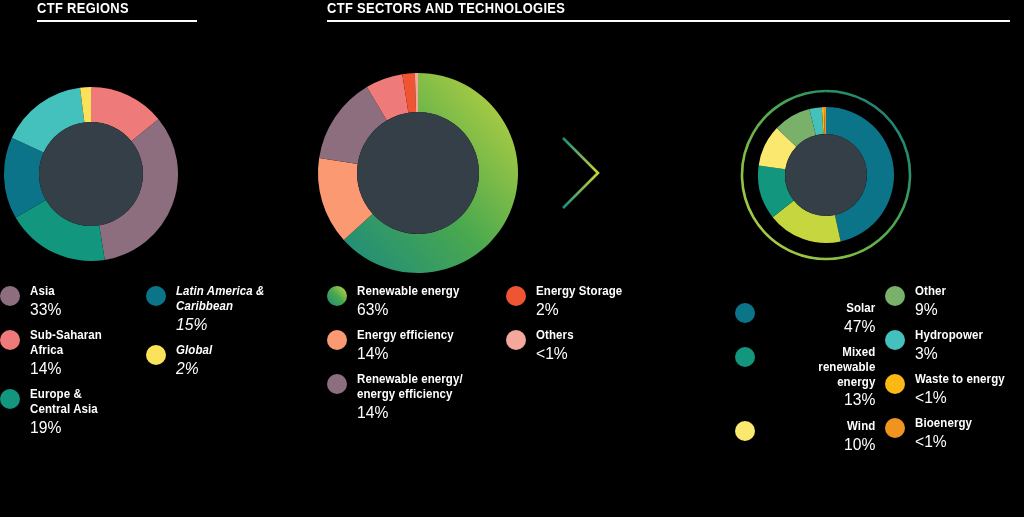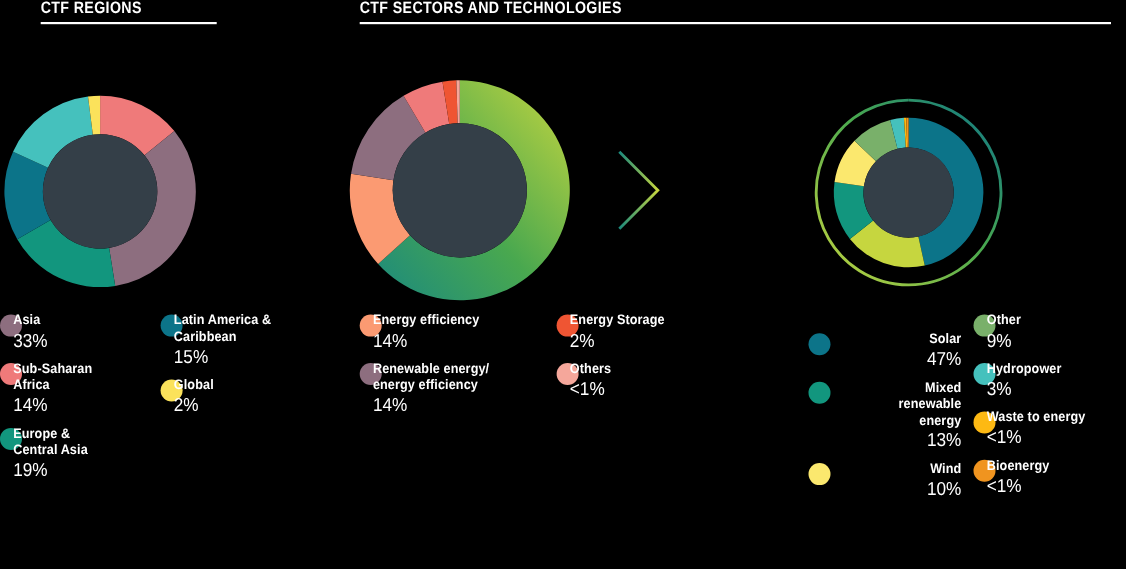--- a/index.html
+++ b/index.html
@@ -8,21 +8,21 @@
   .panel-header{position:absolute;}
   .panel-header .htitle{
     font-size:15px;font-weight:bold;letter-spacing:.4px;
     text-transform:uppercase;line-height:1;
     transform:scaleX(.86);transform-origin:left center;
     white-space:nowrap;
   }
   .panel-header .hrule{height:2px;background:#fff;margin-top:5px;}
   .legend{position:absolute;}
   .lg-col{position:absolute;width:150px;}
-  .lg-item{position:relative;margin-bottom:8px;padding-left:12px;}
+  .lg-item{position:relative;margin-bottom:8px;padding-left:30px;}
   .lg-dot{position:absolute;left:0;top:2px;width:20px;height:20px;border-radius:50%;}
   .lg-label{font-size:12.5px;font-weight:bold;line-height:1.18;
             letter-spacing:.1px;transform:scaleX(.92);transform-origin:left top;
             white-space:pre-line;}
   .lg-value{font-size:17px;font-weight:normal;line-height:1.2;margin-top:1px;
             transform:scaleX(.92);transform-origin:left top;}
   svg{display:block;overflow:visible;}
 </style>
 </head>
 <body>
@@ -147,36 +147,41 @@
 Africa</div>
         <div class="lg-value">14%</div>
       </div>
       <div class="lg-item">
         <span class="lg-dot" style="background: rgb(18, 150, 126);"></span>
         <div class="lg-label">Europe &amp;
 Central Asia</div>
         <div class="lg-value">19%</div>
       </div>
     </div>
-    <div class="lg-col" style="left: 146px; top: 284px;">
+    <div class="lg-col" style="left: 146px; top: 284px; font-style: italic;">
       <div class="lg-item">
         <span class="lg-dot" style="background: rgb(12, 116, 137);"></span>
         <div class="lg-label">Latin America &amp;
 Caribbean</div>
         <div class="lg-value">15%</div>
       </div>
       <div class="lg-item">
         <span class="lg-dot" style="background: rgb(251, 226, 91);"></span>
         <div class="lg-label">Global</div>
         <div class="lg-value">2%</div>
       </div>
     </div>
   </div>
 <div class="legend" id="legend-sectors" style="left: 0px; top: 0px; width: 1024px; height: 240px; position: absolute;">
     <div class="lg-col" style="left: 327px; top: 284px;">
+      <div class="lg-item">
+        <span class="lg-dot" style="background: linear-gradient(45deg, rgb(28, 138, 125) 0%, rgb(73, 168, 79) 50%, rgb(198, 214, 63) 100%);"></span>
+        <div class="lg-label">Renewable energy</div>
+        <div class="lg-value">63%</div>
+      </div>
       <div class="lg-item">
         <span class="lg-dot" style="background: rgb(251, 154, 114);"></span>
         <div class="lg-label">Energy efficiency</div>
         <div class="lg-value">14%</div>
       </div>
       <div class="lg-item">
         <span class="lg-dot" style="background: rgb(141, 110, 127);"></span>
         <div class="lg-label">Renewable energy/
 energy efficiency</div>
         <div class="lg-value">14%</div>

